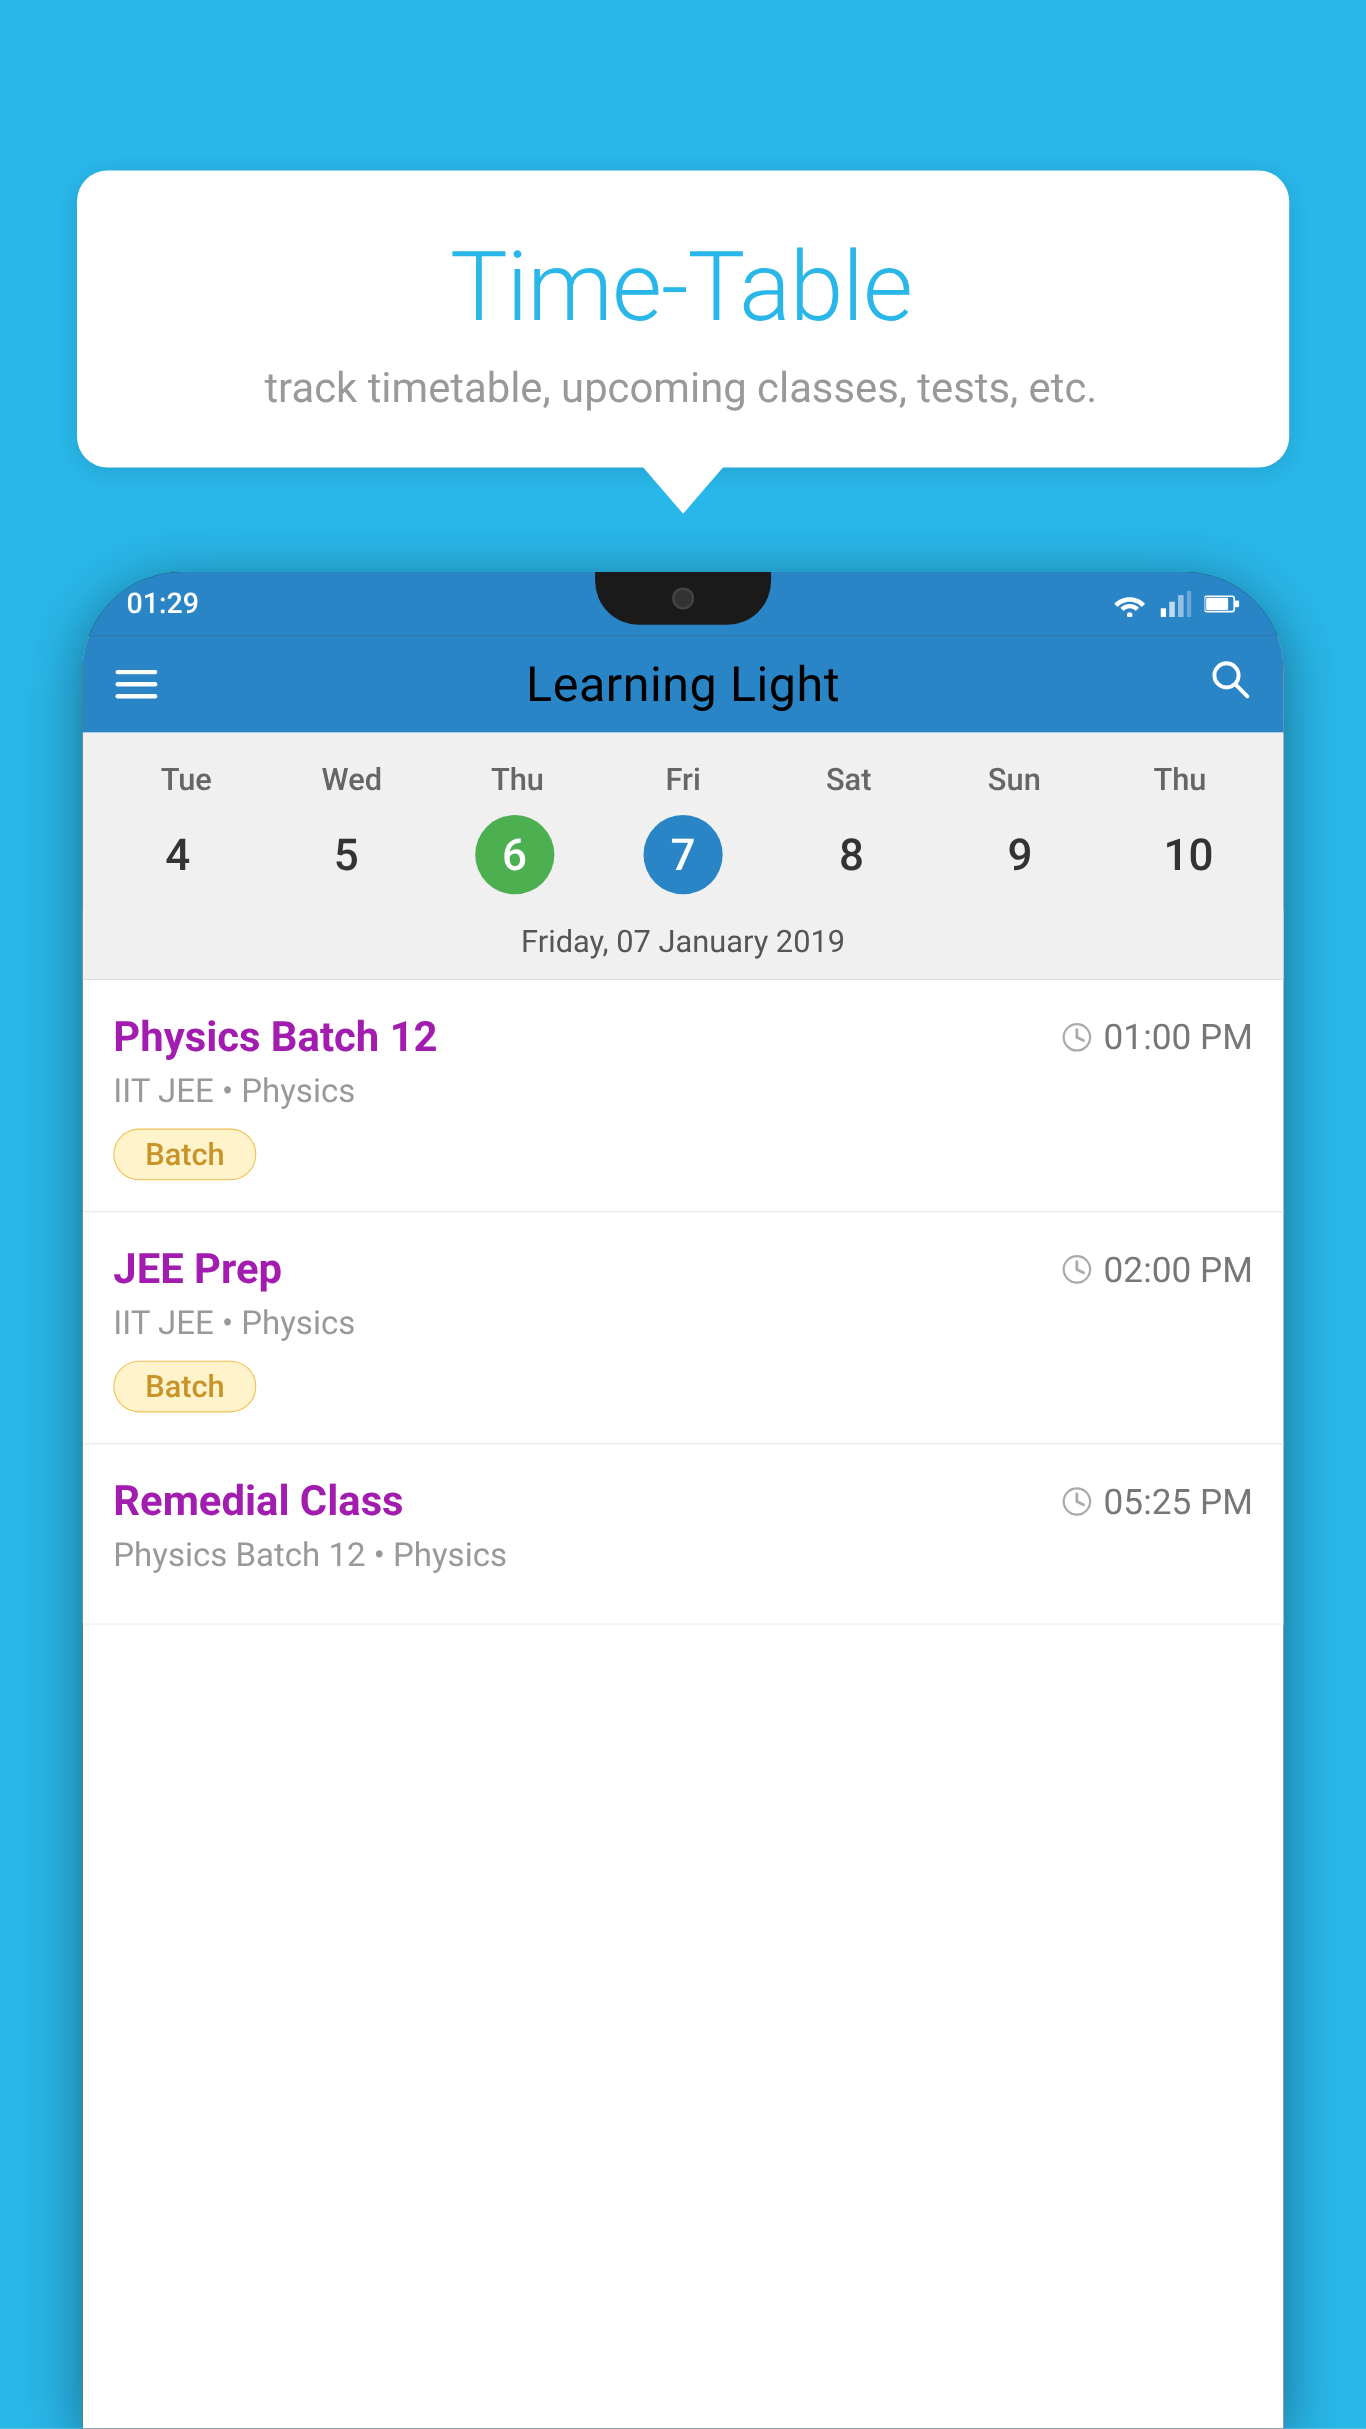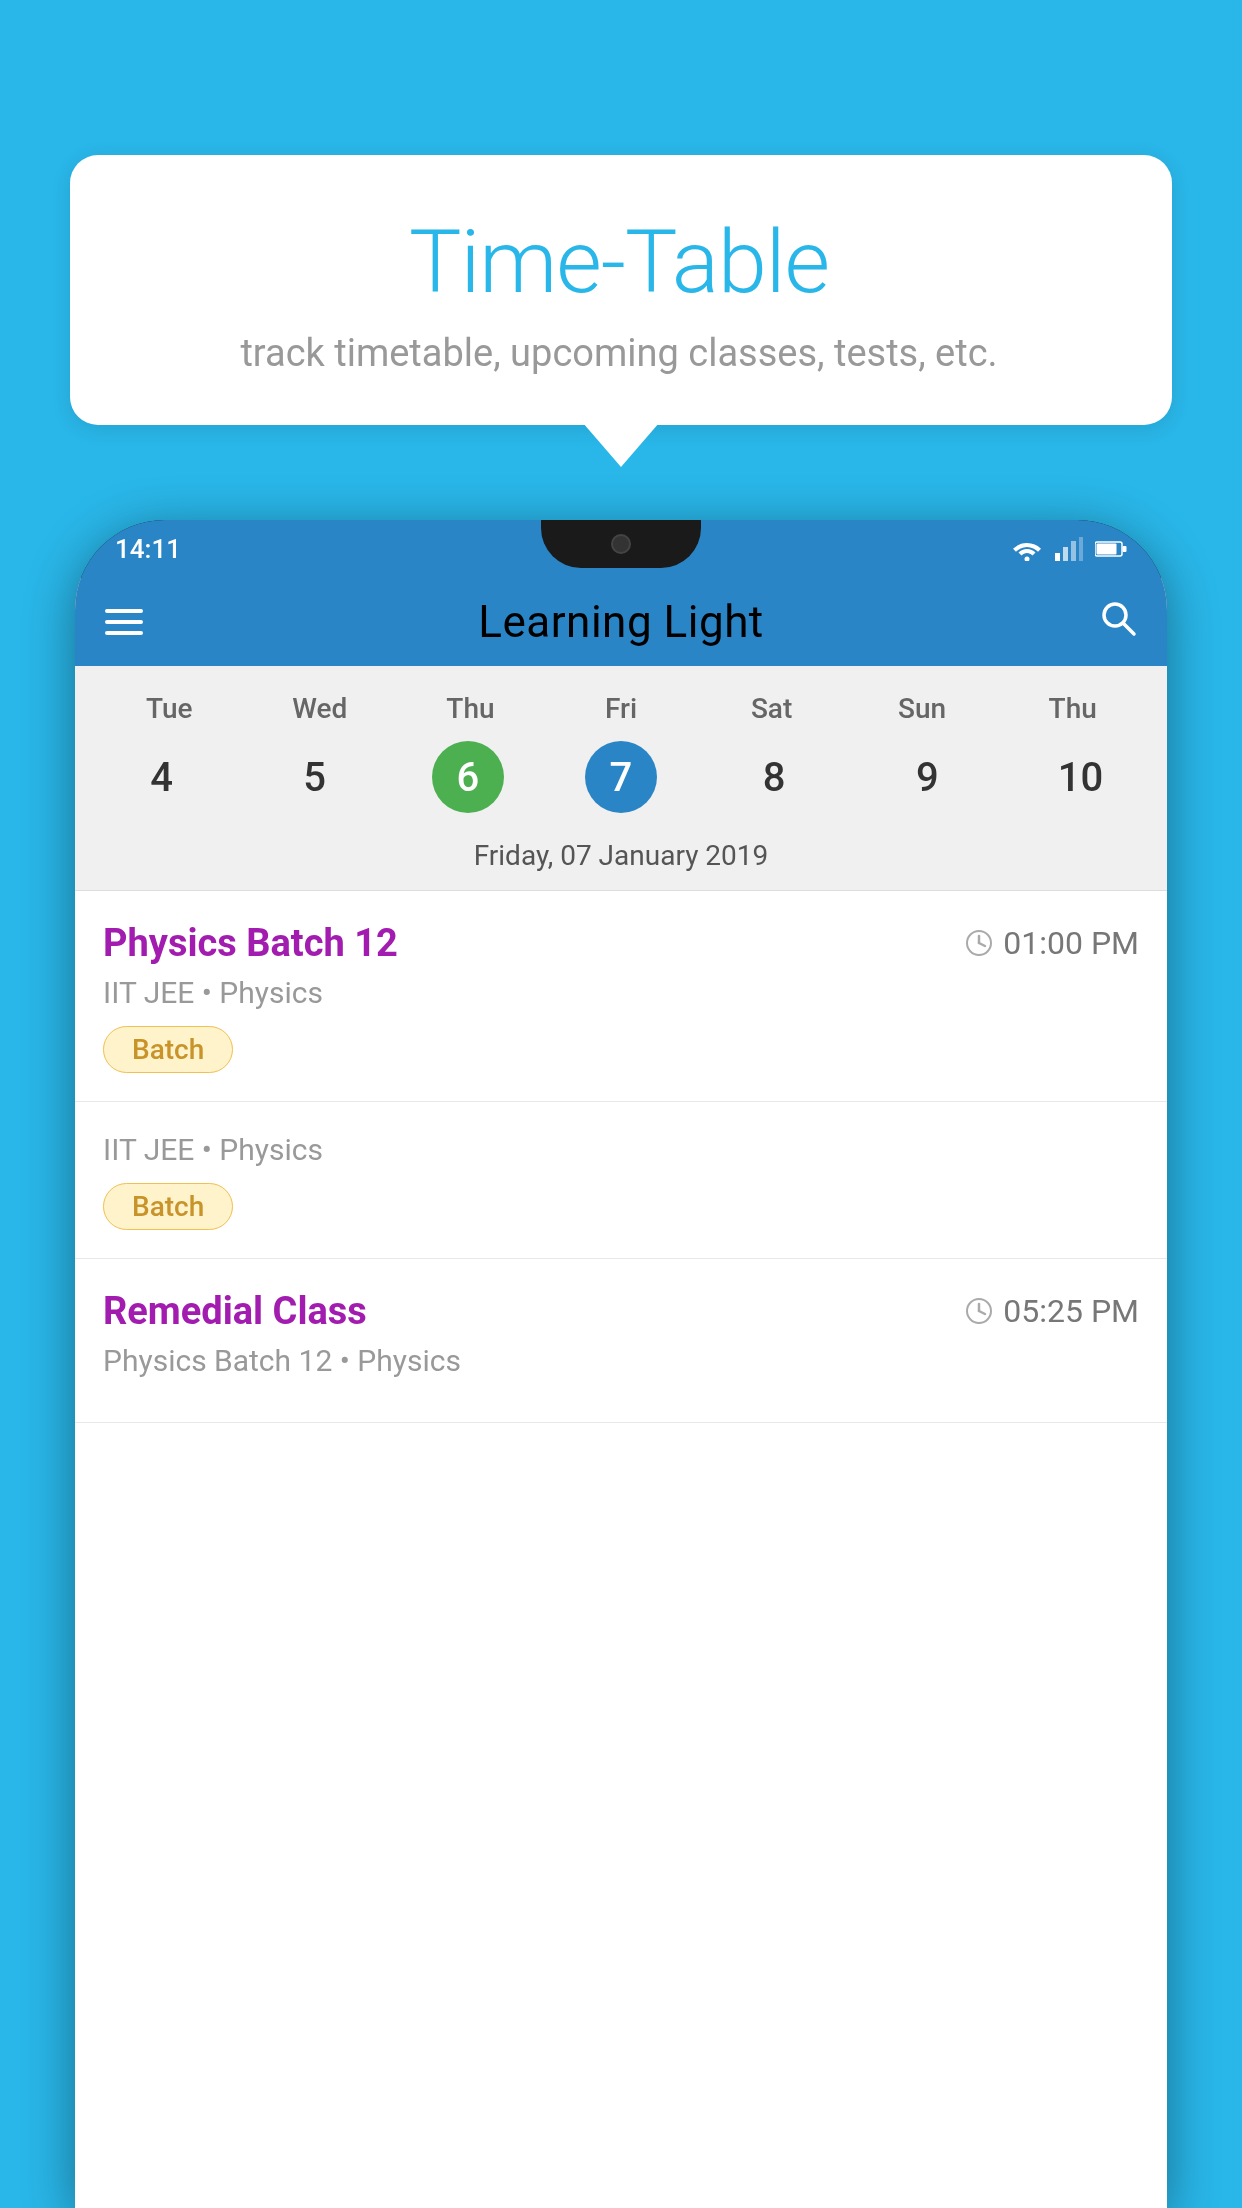--- a/index.html
+++ b/index.html
@@ -278,21 +278,21 @@
 <body>
 
 <div class="speech-bubble">
   <div class="speech-bubble-title">Time-Table</div>
   <div class="speech-bubble-subtitle">track timetable, upcoming classes, tests, etc.</div>
 </div>
 
 <div class="phone-frame">
 
   <div class="phone-top-bar">
-    <span class="status-time">14:11</span>
+    <span class="status-time">01:29</span>
     <div class="phone-notch">
       <div class="phone-camera"></div>
     </div>
     <div class="status-icons">
 
       <svg width="32" height="24" viewBox="0 0 32 24" fill="white">
         <path d="M16 6C10.5 6 5.6 8.2 2 11.8l3 3C7.4 12.2 11.5 10 16 10s8.6 2.2 11 4.8l3-3C26.4 8.2 21.5 6 16 6z"></path>
         <path d="M16 12c-3.3 0-6.3 1.3-8.5 3.5l3 3C12 17 13.9 16 16 16s4 1 5.5 2.5l3-3C22.3 13.3 19.3 12 16 12z"></path>
         <circle cx="16" cy="22" r="2.5"></circle>
       </svg>
@@ -363,20 +363,31 @@
               <line x1="14" y1="14" x2="20" y2="17" stroke="#aaa" stroke-width="2.5" stroke-linecap="round"></line>
             </svg>
             <span>01:00 PM</span>
           </div>
         </div>
         <div class="class-meta">IIT JEE • Physics</div>
         <span class="batch-badge">Batch</span>
       </div>
 
       <div class="class-item">
+        <div class="class-item-row1">
+          <span class="class-name">JEE Prep</span>
+          <div class="class-time">
+            <svg width="28" height="28" viewBox="0 0 28 28">
+              <circle cx="14" cy="14" r="12" fill="none" stroke="#aaa" stroke-width="2"></circle>
+              <line x1="14" y1="7" x2="14" y2="14" stroke="#aaa" stroke-width="2.5" stroke-linecap="round"></line>
+              <line x1="14" y1="14" x2="20" y2="17" stroke="#aaa" stroke-width="2.5" stroke-linecap="round"></line>
+            </svg>
+            <span>02:00 PM</span>
+          </div>
+        </div>
         <div class="class-meta">IIT JEE • Physics</div>
         <span class="batch-badge">Batch</span>
       </div>
 
       <div class="class-item">
         <div class="class-item-row1">
           <span class="class-name">Remedial Class</span>
           <div class="class-time">
             <svg width="28" height="28" viewBox="0 0 28 28">
               <circle cx="14" cy="14" r="12" fill="none" stroke="#aaa" stroke-width="2"></circle>

